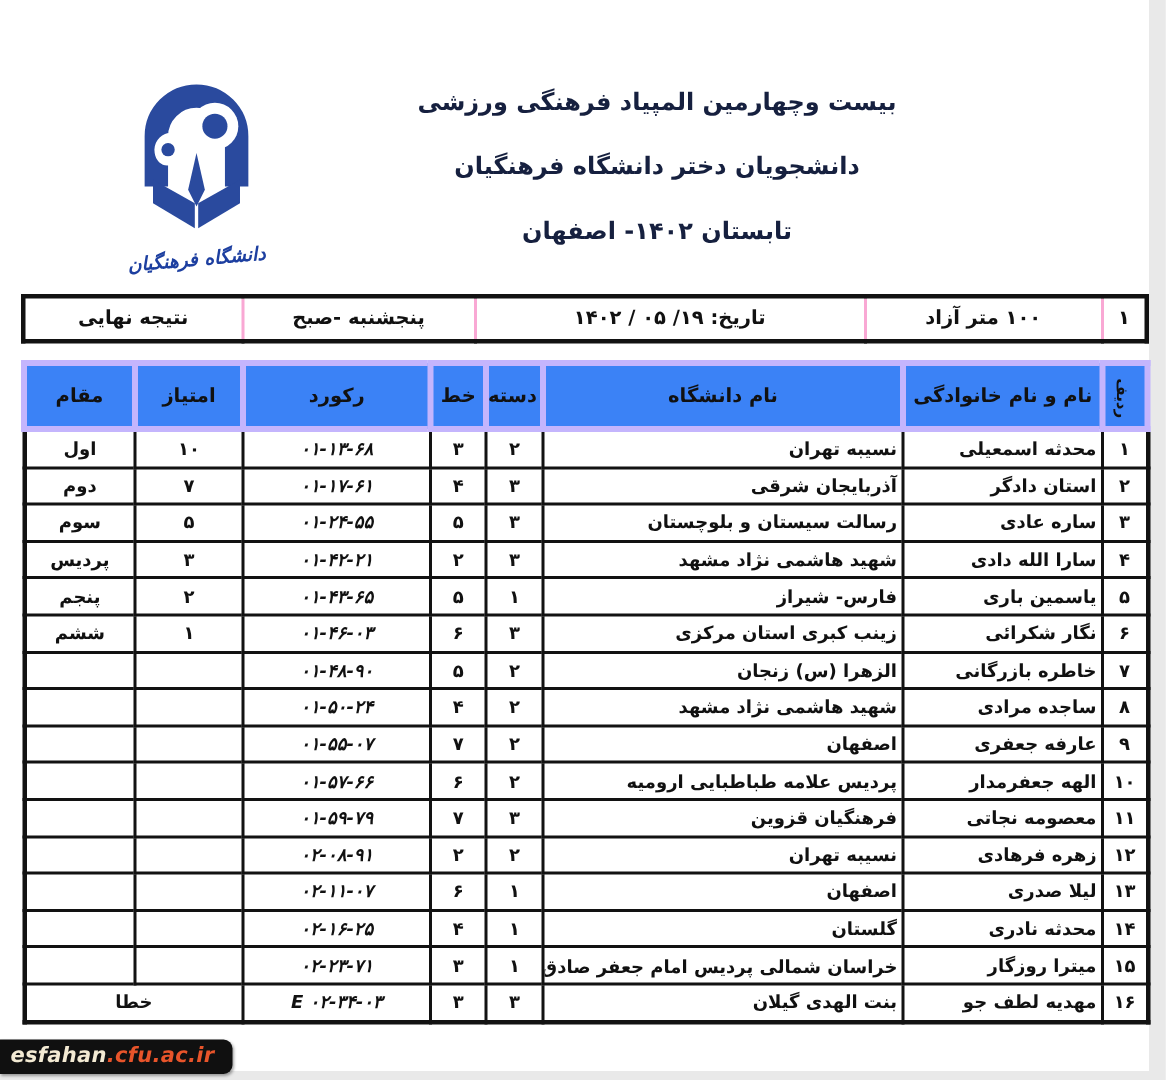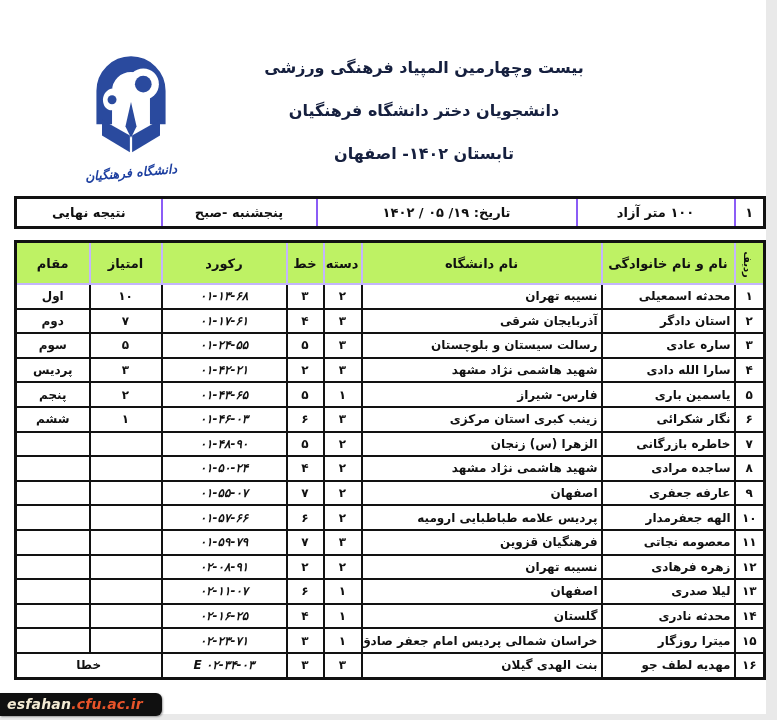--- a/index.html
+++ b/index.html
@@ -4,52 +4,52 @@
 <style>
   html,body { margin:0; padding:0; }
   body { background:#e7e7e7; font-family:"DejaVu Sans", sans-serif; }
   .canvas { position:relative; width:777px; height:720px; background:#e9e9e9; overflow:hidden; }
   .sheet { position:absolute; left:0; top:0; width:766px; height:714px; background:#ffffff; }
 
   
   .logo { position:absolute; left:55px; top:44px; width:152px; text-align:center; }
   .logo-caption { margin-top:1px; font-size:12.5px; font-weight:bold; font-style:italic;
                   color:#1d3fa0; transform:rotate(-5deg); direction:rtl; }
-  .titles { position:absolute; left:248px; top:46px; width:352px; text-align:center;
+  .titles { position:absolute; left:262px; top:46px; width:352px; text-align:center;
             direction:rtl; color:#16203f; font-weight:bold; font-size:16px; }
   .title-line { height:43px; line-height:43px; white-space:nowrap; }
 
   
   .info-wrap { position:absolute; left:14px; top:196px; width:749px; }
   .info-table { width:100%; border-collapse:collapse; direction:rtl; table-layout:fixed;
                 border:3px solid #121212; }
-  .info-table td { border:2px solid #8b5cf6; height:27px; text-align:center;
+  .info-table td { border:2px solid #f9a8d4; height:27px; text-align:center;
                    font-weight:bold; font-size:13px; color:#111; padding:0 4px;
                    white-space:nowrap; overflow:hidden; }
 
   
   .results-wrap { position:absolute; left:14px; top:240px; width:749px; }
   .results-table { width:100%; border-collapse:collapse; direction:rtl; table-layout:fixed;
                    border:3px solid #121212; }
-  .results-table th { border:2px solid #c4b5fd; height:40px; font-size:13px; font-weight:bold;
-                      color:#111; padding:0 2px; background:#bef264; }
+  .results-table th { border:4px solid #c4b5fd; height:40px; font-size:13px; font-weight:bold;
+                      color:#111; padding:0 2px; background:#3b82f6; }
   .results-table td { border:2px solid #121212; height:22.6px; font-size:12px; font-weight:bold;
                       color:#111; padding:0 3px; white-space:nowrap; overflow:hidden; }
   .vertical-head span { display:inline-block; transform:rotate(90deg); font-size:10px; }
   .c-no   { text-align:center; }
   .c-name { text-align:right; padding-right:5px;margin-left:20px; }
   .c-uni  { padding-right:6px; }
   .c-uni-small { font-size:10px; text-align:left; padding-right:3px; }
   .c-mid  { text-align:center; }
   .c-rec  { text-align:center; direction:ltr;font-style:italic; }
   .c-score,.c-rank,.c-fault { text-align:center; }
 
   
   .watermark { position:absolute; left:0; top:693px; z-index:6; background:#101010;
-               border-radius:0 6px 6px 0; padding:3px 19px 4px 7px; font-style:italic;
+               border-radius:0 6px 6px 0; padding:3px 12px 4px 7px; font-style:italic;
                font-weight:bold; font-size:14px; direction:ltr; letter-spacing:0.2px;
                box-shadow:1px 1px 2px rgba(0,0,0,0.35); }
   .wm-prefix { color:#f3ead3; }
   .wm-suffix { color:#e8542a; }
 </style>
 </head>
 <body>
 
 <div class="canvas">
   <div class="sheet">

